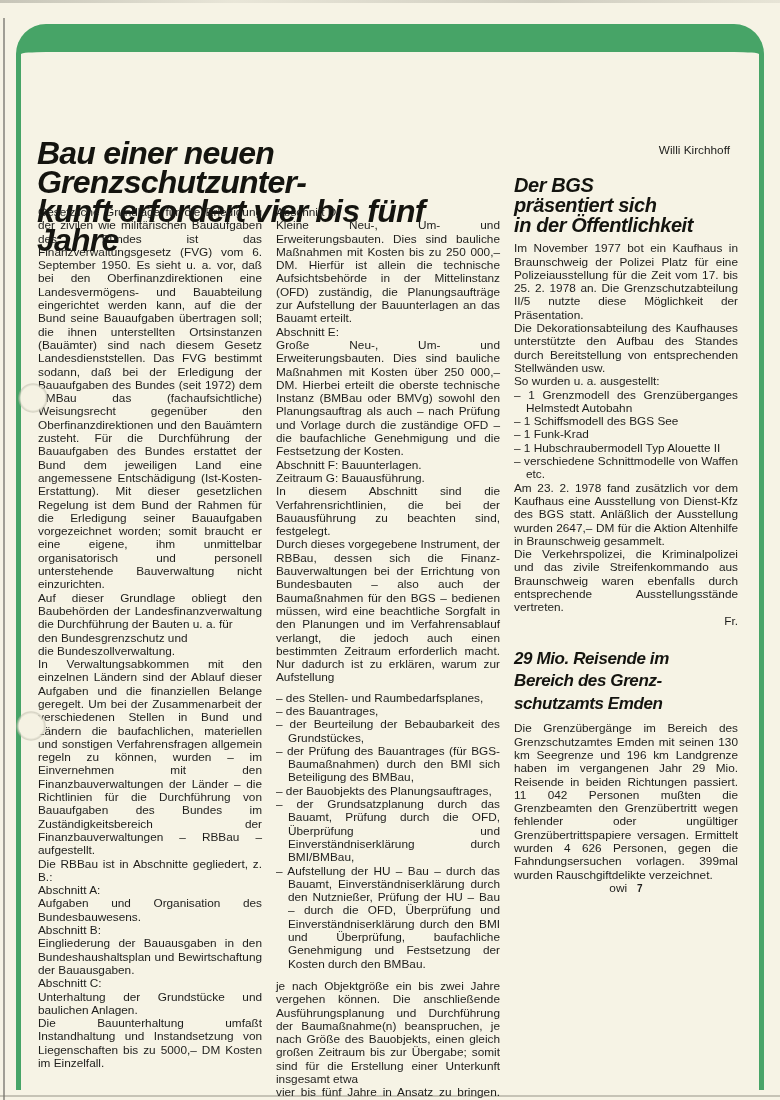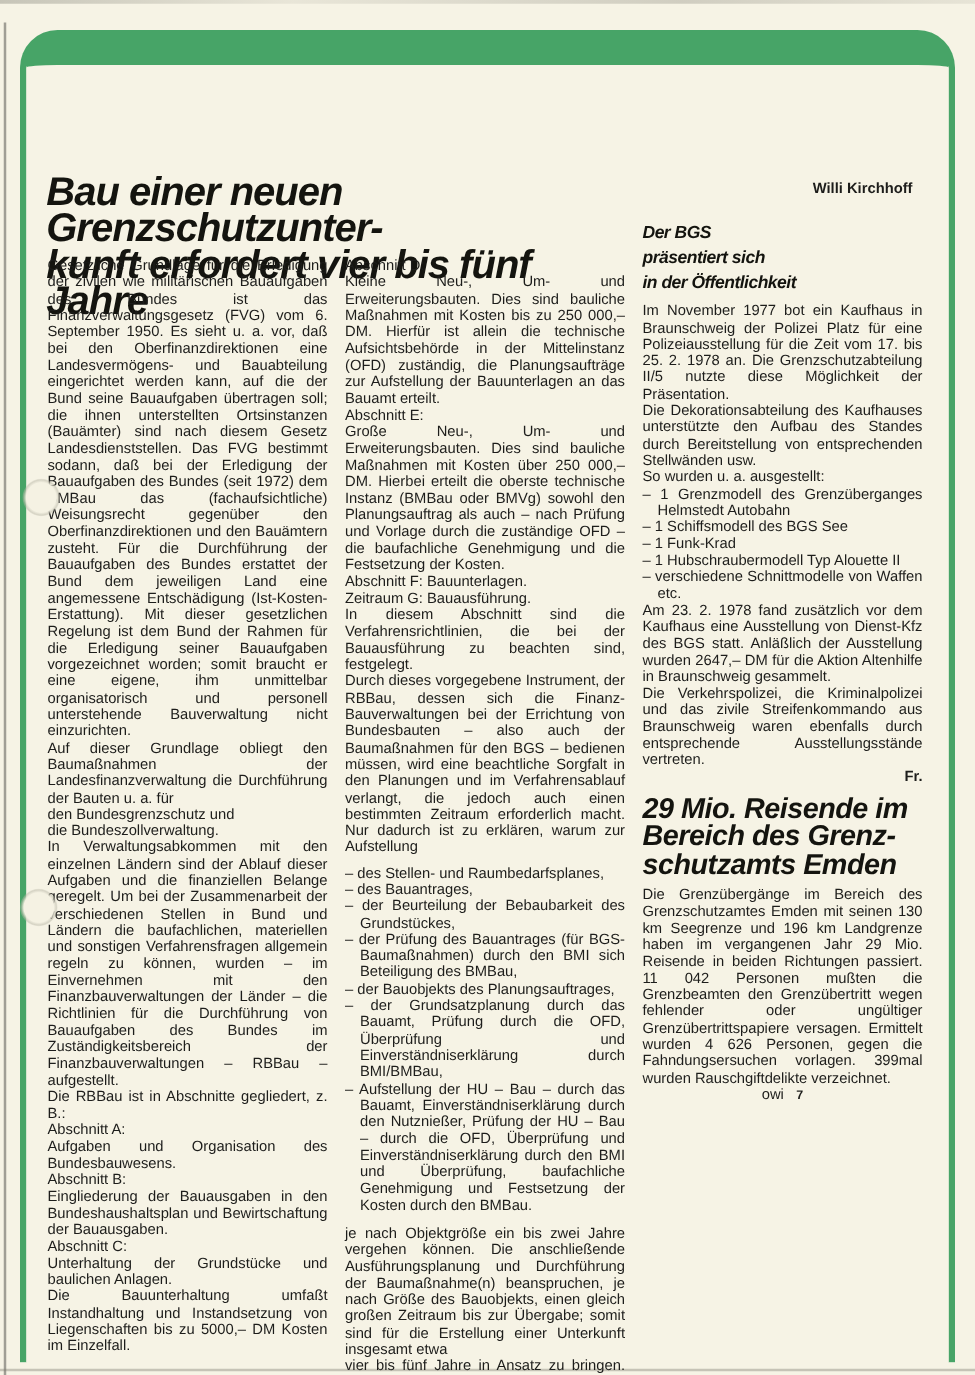--- a/index.html
+++ b/index.html
@@ -37,28 +37,28 @@
     font-size:11.8px;line-height:13.3px;
     text-align:justify;hyphens:auto;
   }
   .col1{left:38px;top:206px;}
   .col2{left:276px;top:206px;}
   .col3{left:514px;top:144px;}
   .col p{margin:0;}
   .bullets{margin-top:7px;}
   .bullet{padding-left:12px;text-indent:-12px;}
   .outro{margin-top:9px;}
-  .sig{text-align:right;padding-right:8px;font-size:11.8px;font-weight:bold;}
+  .sig{text-align:right;padding-right:8px;font-size:11.8px;}
   .sig-inline{text-align:right;padding-right:0;margin-top:-13.3px;}
   .title-sub{
-    margin:18px 0 7px;font-size:14px;line-height:20px;
+    margin:18px 0 7px;font-size:20px;line-height:20px;
     font-style:italic;font-weight:bold;letter-spacing:-0.4px;
     white-space:pre-line;color:#14140f;text-align:left;
   }
-  .title-emden{margin-top:7px;font-size:23px;line-height:22.5px;}
+  .title-emden{margin-top:20px;font-size:17px;line-height:22.5px;}
   .footer-line{text-align:center;margin-top:1px;}
   .pagenum{font-weight:bold;font-size:10px;margin-left:10px;}
   .punch{
     position:absolute;width:30px;height:30px;border-radius:50%;z-index:5;
     background:radial-gradient(circle,#f5f2e3 0 56%,rgba(188,186,170,.55) 66%,rgba(245,242,227,0) 75%);
   }
   .punch1{left:18px;top:383px;}
   .punch2{left:16px;top:711px;}
 </style>
 </head>
@@ -69,21 +69,21 @@
 <div class="scan-bottom"></div>
 
 <div class="frame"></div>
 
 <h1 class="title-main">Bau einer neuen Grenzschutzunter-
 kunft erfordert vier bis fünf Jahre</h1>
 
 <div class="col col1">
 
 <p>Gesetzliche Grundlage für die Erledigung der zivilen wie militärischen Bauaufgaben des Bundes ist das Finanzverwaltungsgesetz (FVG) vom 6. September 1950. Es sieht u. a. vor, daß bei den Oberfinanzdirektionen eine Landesvermögens- und Bauabteilung eingerichtet werden kann, auf die der Bund seine Bauaufgaben übertragen soll; die ihnen unterstellten Ortsinstanzen (Bauämter) sind nach diesem Gesetz Landesdienststellen. Das FVG bestimmt sodann, daß bei der Erledigung der Bauaufgaben des Bundes (seit 1972) dem BMBau das (fachaufsichtliche) Weisungsrecht gegenüber den Oberfinanzdirektionen und den Bauämtern zusteht. Für die Durchführung der Bauaufgaben des Bundes erstattet der Bund dem jeweiligen Land eine angemessene Entschädigung (Ist-Kosten-Erstattung). Mit dieser gesetzlichen Regelung ist dem Bund der Rahmen für die Erledigung seiner Bauaufgaben vorgezeichnet worden; somit braucht er eine eigene, ihm unmittelbar organisatorisch und personell unterstehende Bauverwaltung nicht einzurichten.</p>
-    <p>Auf dieser Grundlage obliegt den Baumaßnahmen der Landesfinanzverwaltung die Durchführung der Bauten u. a. für</p>
+    <p>Auf dieser Grundlage obliegt den Baubehörden der Landesfinanzverwaltung die Durchführung der Bauten u. a. für</p>
     <p>den Bundesgrenzschutz und</p>
     <p>die Bundeszollverwaltung.</p>
     <p>In Verwaltungsabkommen mit den einzelnen Ländern sind der Ablauf dieser Aufgaben und die finanziellen Belange geregelt. Um bei der Zusammenarbeit der verschiedenen Stellen in Bund und Ländern die baufachlichen, materiellen und sonstigen Verfahrensfragen allgemein regeln zu können, wurden – im Einvernehmen mit den Finanzbauverwaltungen der Länder – die Richtlinien für die Durchführung von Bauaufgaben des Bundes im Zuständigkeitsbereich der Finanzbauverwaltungen – RBBau – aufgestellt.</p>
     <p>Die RBBau ist in Abschnitte gegliedert, z. B.:</p>
     <p>Abschnitt A:</p>
     <p>Aufgaben und Organisation des Bundesbauwesens.</p>
     <p>Abschnitt B:</p>
     <p>Eingliederung der Bauausgaben in den Bundeshaushaltsplan und Bewirtschaftung der Bauausgaben.</p>
     <p>Abschnitt C:</p>
     <p>Unterhaltung der Grundstücke und baulichen Anlagen.</p>

